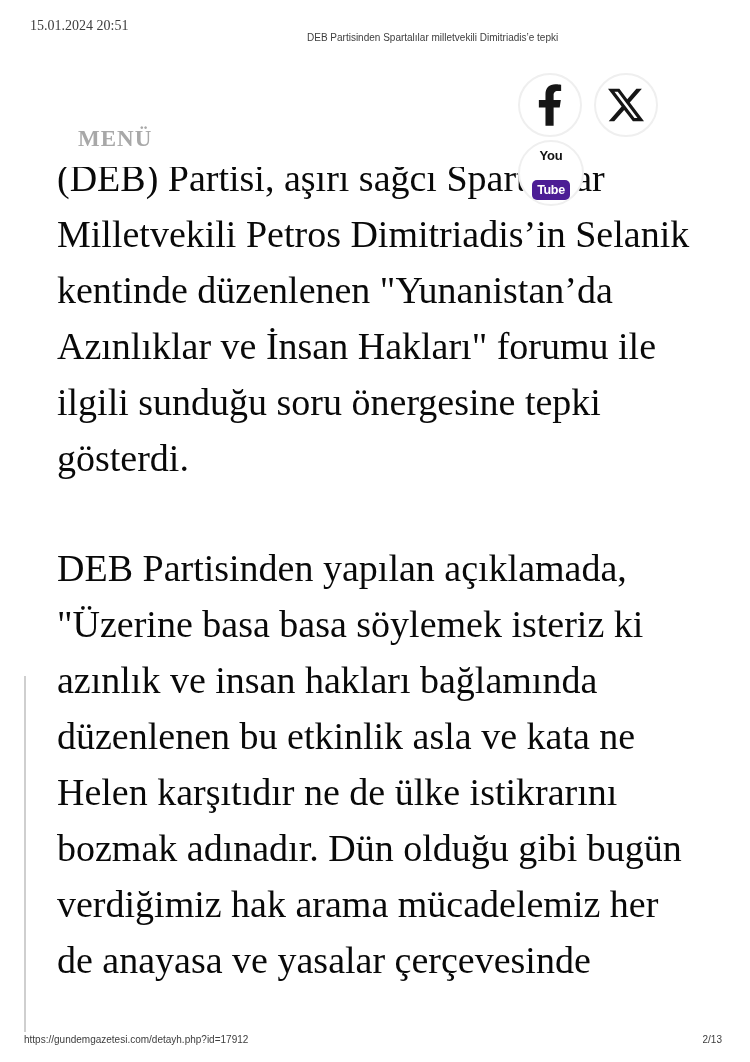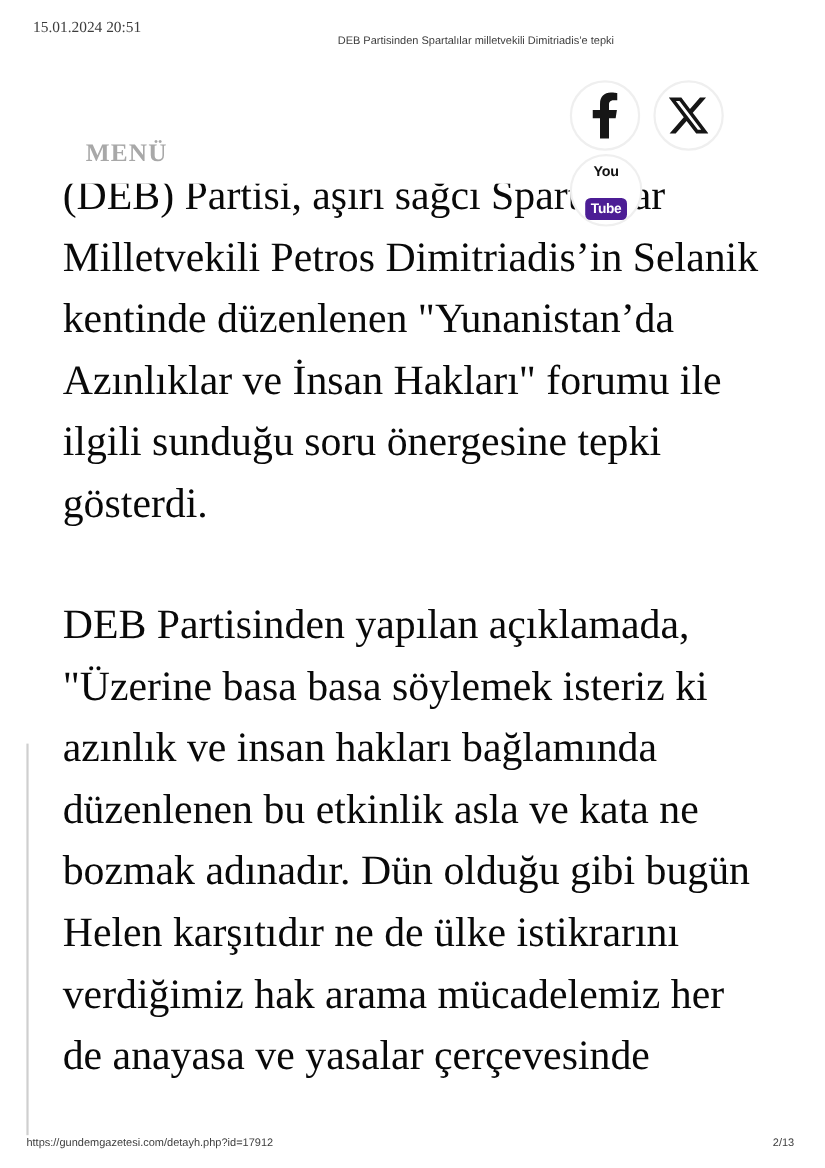--- a/index.html
+++ b/index.html
@@ -120,22 +120,22 @@
       <div class="line">Azınlıklar ve İnsan Hakları" forumu ile</div>
       <div class="line">ilgili sunduğu soru önergesine tepki</div>
       <div class="line">gösterdi.</div>
     <p></p>
     <p>
       </p>
       <div class="line">DEB Partisinden yapılan açıklamada,</div>
       <div class="line">"Üzerine basa basa söylemek isteriz ki</div>
       <div class="line">azınlık ve insan hakları bağlamında</div>
       <div class="line">düzenlenen bu etkinlik asla ve kata ne</div>
+      <div class="line">Helen karşıtıdır ne de ülke istikrarını</div>
       <div class="line">bozmak adınadır. Dün olduğu gibi bugün</div>
-      <div class="line">Helen karşıtıdır ne de ülke istikrarını</div>
       <div class="line">verdiğimiz hak arama mücadelemiz her</div>
       <div class="line">de anayasa ve yasalar çerçevesinde</div>
     <p></p>
   </div>
 
   <div class="quote-bar"></div>
 
   <div class="print-header">
     <span class="ph-datetime">15.01.2024 20:51</span>
     <span class="ph-title">DEB Partisinden Spartalılar milletvekili Dimitriadis’e tepki</span>

